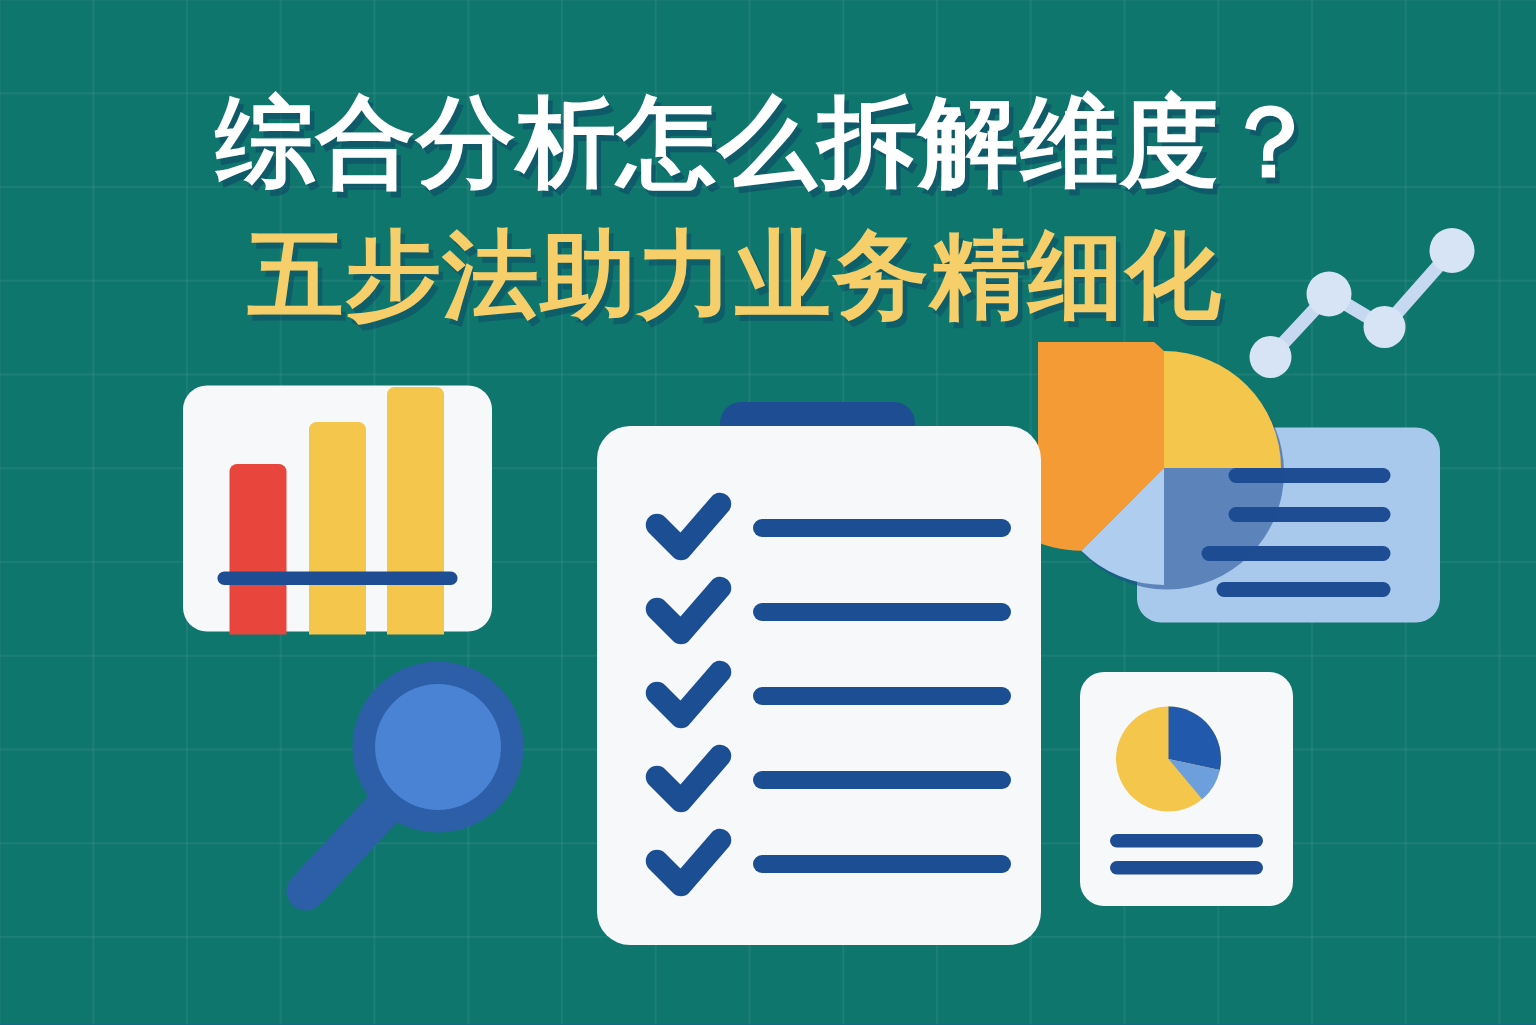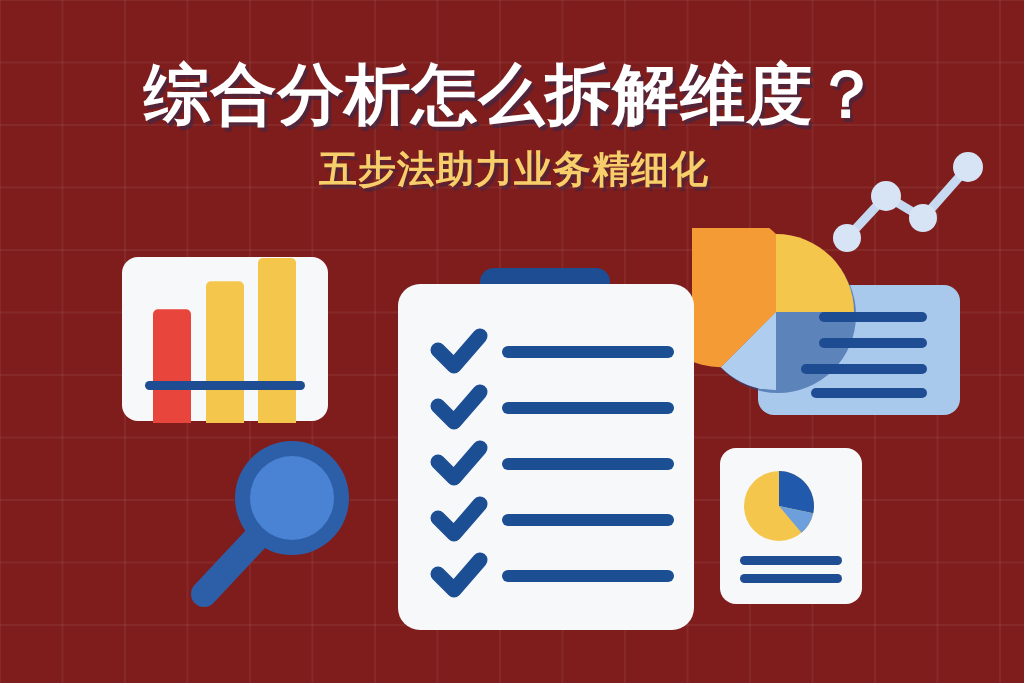--- a/index.html
+++ b/index.html
@@ -5,21 +5,21 @@
   * { margin:0; padding:0; box-sizing:border-box; }
   html,body { width:1024px; height:683px; overflow:hidden; }
   body {
     font-family:"Liberation Sans","DejaVu Sans",sans-serif;
     background:#2159AC;
     position:relative;
   }
   #stage {
     position:absolute; inset:0;
     width:1024px; height:683px;
-    background:#7f1d1d;
+    background:#0f766e;
     overflow:hidden;
   }
   
   #grid {
     position:absolute; inset:0;
     background-image:
       linear-gradient(to right, rgba(255,255,255,0.055) 1.5px, transparent 1.5px),
       linear-gradient(to bottom, rgba(255,255,255,0.055) 1.5px, transparent 1.5px);
     background-size:62.5px 62.5px;
     background-position:-1px -1px;
@@ -31,26 +31,25 @@
     text-align:center;
     font-size:66px; font-weight:bold; line-height:1.05;
     color:#FFFFFF;
     letter-spacing:1px;
     text-shadow:3px 4px 0 rgba(12,44,96,0.38);
     white-space:nowrap;
   }
   #subtitle {
     position:absolute; left:0; top:150px; width:980px;
     text-align:center;
-    font-size:38px; font-weight:bold; line-height:1.05;
+    font-size:64px; font-weight:bold; line-height:1.05;
     color:#F6CF6A;
     letter-spacing:1px;
     text-shadow:3px 4px 0 rgba(12,44,96,0.32);
     white-space:nowrap;
-    margin-left:24px;
   }
   
   .art { position:absolute; }
 </style>
 </head>
 <body>
 
 <div id="stage">
 
   <div id="grid"></div>

